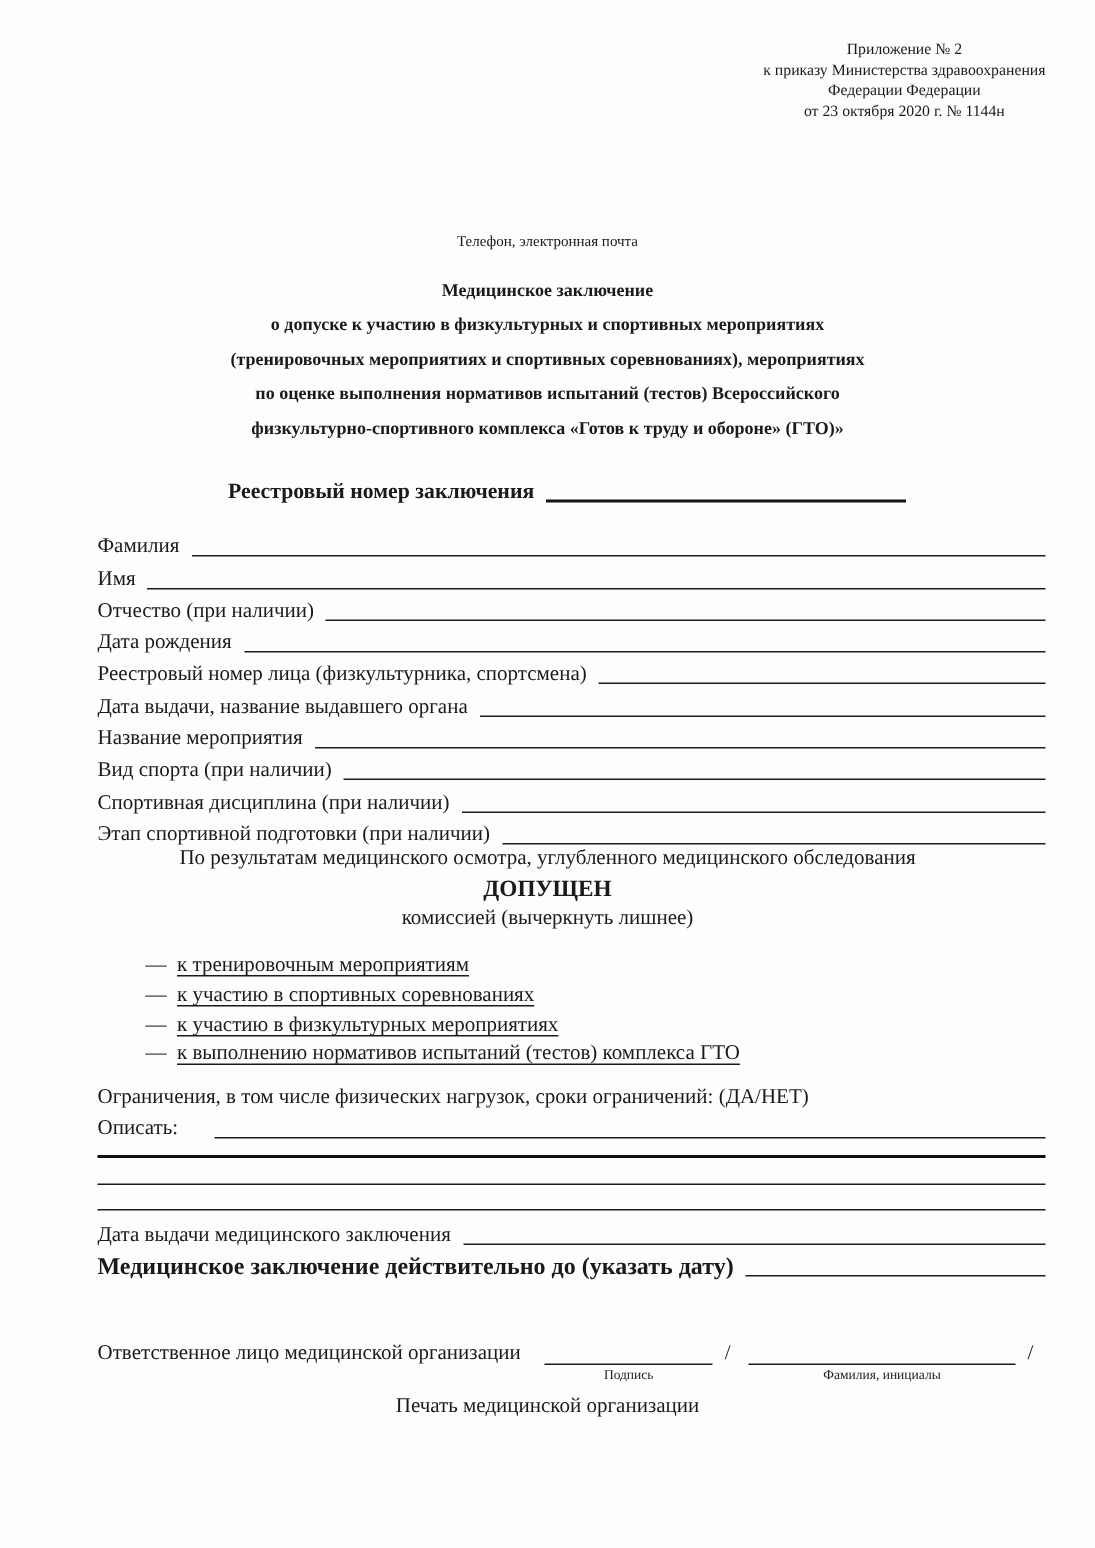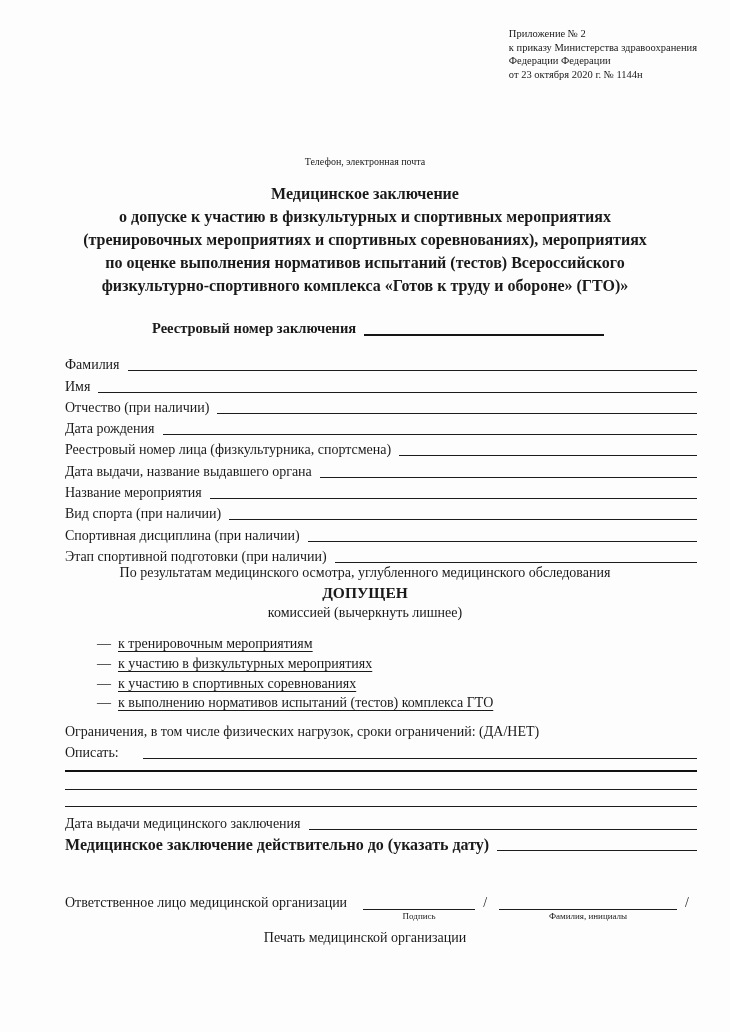--- a/index.html
+++ b/index.html
@@ -8,34 +8,34 @@
     width: 730px; height: 1032px;
     font-family: "Liberation Serif", "DejaVu Serif", serif;
     color: #1a1a1a;
     position: relative;
     overflow: hidden;
   }
   .page { position: absolute; inset: 0; background: #fdfdfd; }
 
   .appendix {
     position: absolute; top: 27px; right: 33px;
-    font-size: 10.5px; line-height: 13.5px; text-align: left;
+    font-size: 10.5px; line-height: 13.5px; text-align: center;
   }
   .org-line {
     position: absolute; top: 128px; left: 0; right: 0;
     text-align: center; font-size: 10px;
   }
   .contact-line {
     position: absolute; top: 156px; left: 0; right: 0;
     text-align: center; font-size: 10px;
   }
   .doc-title {
     position: absolute; top: 182px; left: 20px; right: 20px;
     text-align: center; font-weight: bold;
-    font-size: 16px; line-height: 23px;
+    font-size: 12px; line-height: 23px;
   }
 
   .registry-row {
     position: absolute; top: 320px; left: 152px;
     font-size: 14.5px; font-weight: bold;
   }
   .registry-row .blank-fixed {
     display: inline-block; width: 240px; height: 14px;
     border-bottom: 2px solid #151515;
     margin-left: 8px; vertical-align: -3px;
@@ -170,24 +170,24 @@
   <div class="exam-note">По результатам медицинского осмотра, углубленного медицинского обследования</div>
 
   <div class="adm-heading">ДОПУЩЕН</div>
   <div class="adm-subheading">комиссией (вычеркнуть лишнее)</div>
 
   <div class="options">
     <div class="option">
       <span class="dash">—</span><span class="txt">к тренировочным мероприятиям</span>
     </div>
     <div class="option">
+      <span class="dash">—</span><span class="txt">к участию в спортивных соревнованиях</span>
+    </div>
+    <div class="option">
       <span class="dash">—</span><span class="txt">к участию в физкультурных мероприятиях</span>
-    </div>
-    <div class="option">
-      <span class="dash">—</span><span class="txt">к участию в спортивных соревнованиях</span>
     </div>
     <div class="option">
       <span class="dash">—</span><span class="txt">к выполнению нормативов испытаний (тестов) комплекса ГТО</span>
     </div>
   </div>
 
   <div class="restrictions-note">Ограничения, в том числе физических нагрузок, сроки ограничений: (ДА/НЕТ)</div>
 
   <div class="describe-row row">
     <span class="lbl">Описать:</span>

